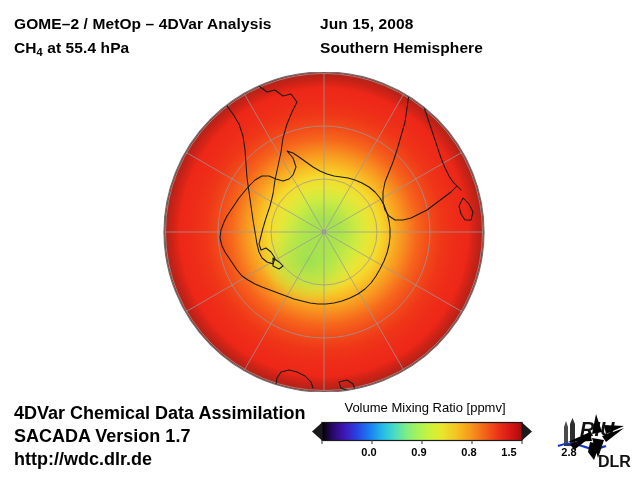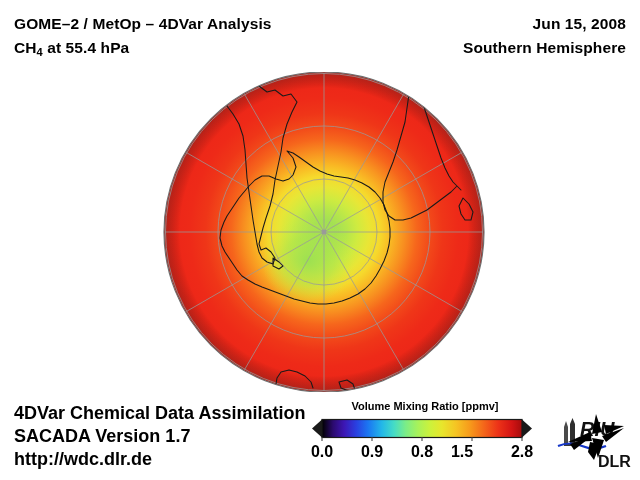--- a/index.html
+++ b/index.html
@@ -18,23 +18,23 @@
 
   
   #header-left {
     position: absolute;
     left: 14px;
     top: 12px;
     width: 380px;
   }
   #header-right {
     position: absolute;
-    right: 14px;
+    right: 20px;
     top: 12px;
-    text-align: right;
+    text-align: left;
     width: 300px;
   }
   .hdr-line {
     font-size: 15.5px;
     font-weight: bold;
     line-height: 24px;
     white-space: nowrap;
     letter-spacing: 0.1px;
   }
   #header-right .hdr-line { display: block; }
@@ -68,43 +68,44 @@
   }
 
   
   #colorbar-block {
     position: absolute;
     left: 306px;
     top: 400px;
     width: 232px;
   }
   #colorbar-title {
-    font-size: 11px;
-    font-weight: bold;
+    font-size: 13px;
+    font-weight: normal;
     text-align: center;
     white-space: nowrap;
     margin-left: 6px;
   }
   #colorbar-graphic {
     position: relative;
     margin-top: 5px;
     height: 24px;
   }
   #colorbar-ticklabels {
     position: relative;
     height: 20px;
     margin-top: 2px;
   }
   .tick-label {
     position: absolute;
     top: 0;
-    font-size: 16px;
+    font-size: 11px;
     font-weight: bold;
     transform: translateX(-50%);
     white-space: nowrap;
+    margin-left: 47px;
   }
 
   
   #logo-riu {
     position: absolute;
     left: 556px;
     top: 372px;
     width: 76px;
     height: 34px;
     margin-top: 45px;

